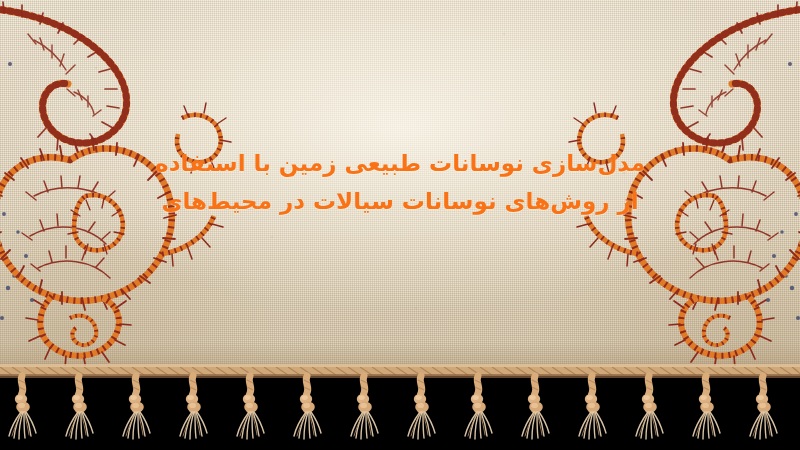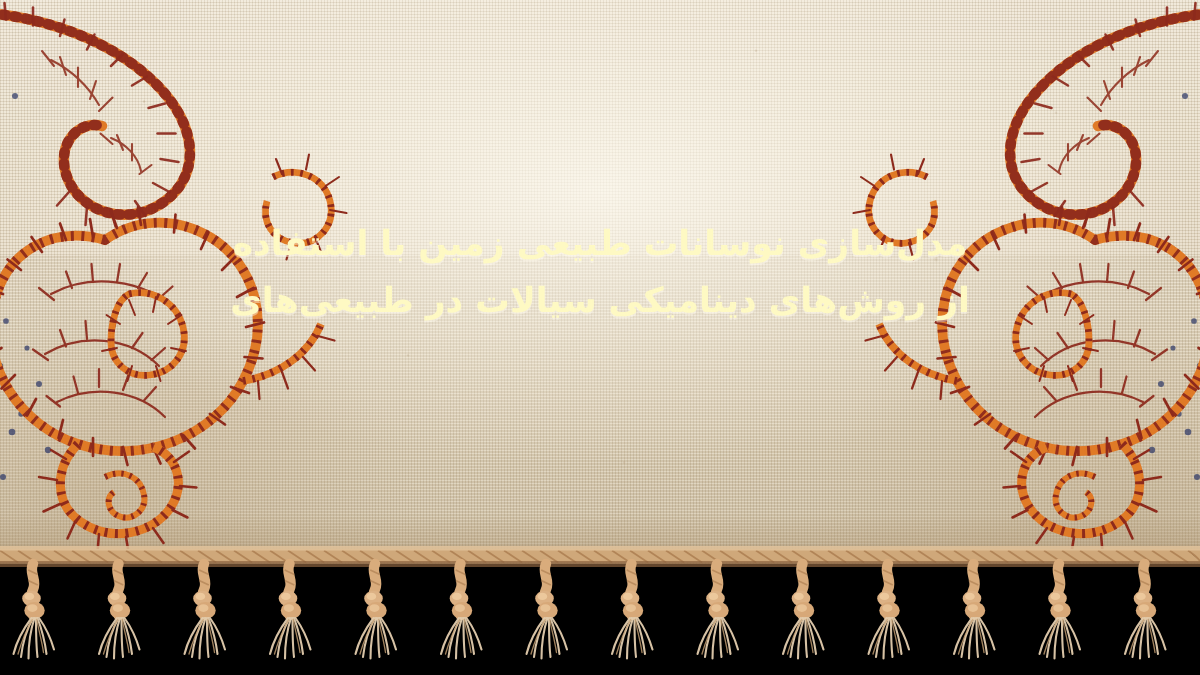--- a/index.html
+++ b/index.html
@@ -73,21 +73,21 @@
   .title-block {
     position: absolute;
     left: 0;
     top: 144px;
     width: 800px;
     text-align: center;
     direction: rtl;
   }
   .title-line {
     display: block;
-    color: #fef9c3;
+    color: #f97316;
     font-family: "DejaVu Sans", sans-serif;
     font-weight: bold;
     font-size: 23px;
     line-height: 38px;
     letter-spacing: 0px;
     text-shadow: 0 1px 0 rgba(255,250,238,0.45);
     white-space: nowrap;
   }
 
   
@@ -506,21 +506,21 @@
             <path d="M246 140 L257 142"></path>
           <path d="M236 158 L240 168"></path>
             <path d="M220 162 L217 173"></path>
         </g>
       </g>
     </svg>
   </div>
 
   <div class="title-block">
     <span class="title-line">مدل‌سازی نوسانات طبیعی زمین با استفاده</span>
-    <span class="title-line">از روش‌های دینامیکی سیالات در طبیعی‌های</span>
+    <span class="title-line">از روش‌های نوسانات سیالات در محیط‌های</span>
   </div>
 
   <div class="lower-band"></div>
 
   <div class="selvedge">
     <svg viewBox="0 0 800 14" xmlns="http://www.w3.org/2000/svg" preserveAspectRatio="none">
       <rect x="0" y="2" width="800" height="9" fill="#cfa87a"></rect>
       <g stroke="#a8794c" stroke-width="1.2" opacity="0.75">
         <path d="M0 3 Q 6 7 12 11 M12 3 Q 18 7 24 11 M24 3 Q 30 7 36 11 M36 3 Q 42 7 48 11
                  M48 3 Q 54 7 60 11 M60 3 Q 66 7 72 11 M72 3 Q 78 7 84 11 M84 3 Q 90 7 96 11

